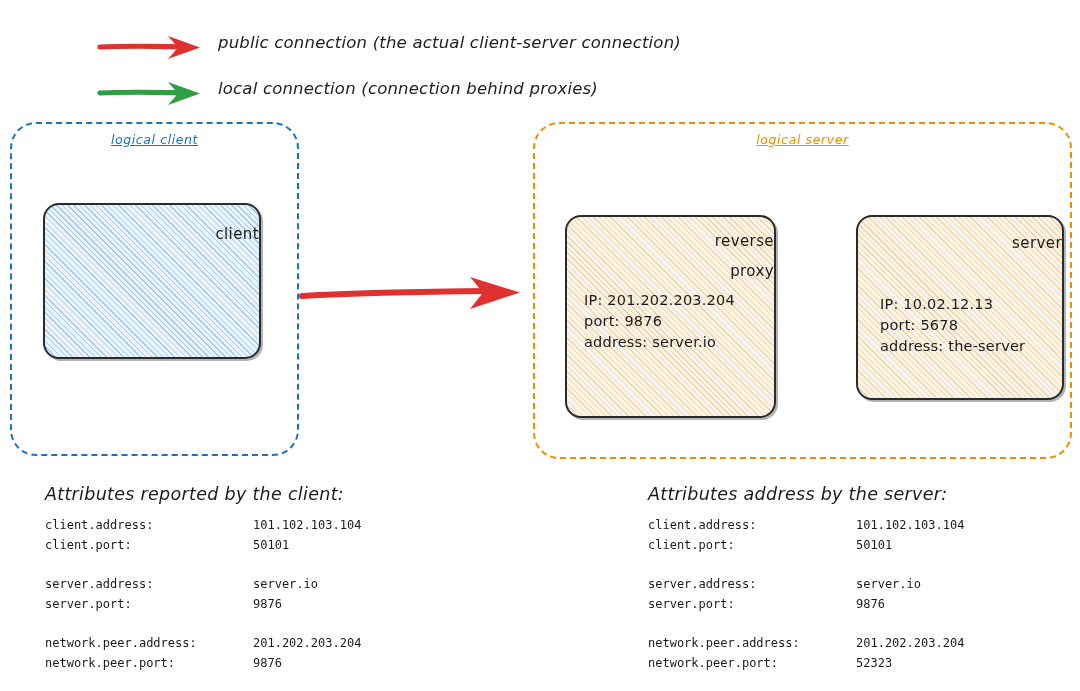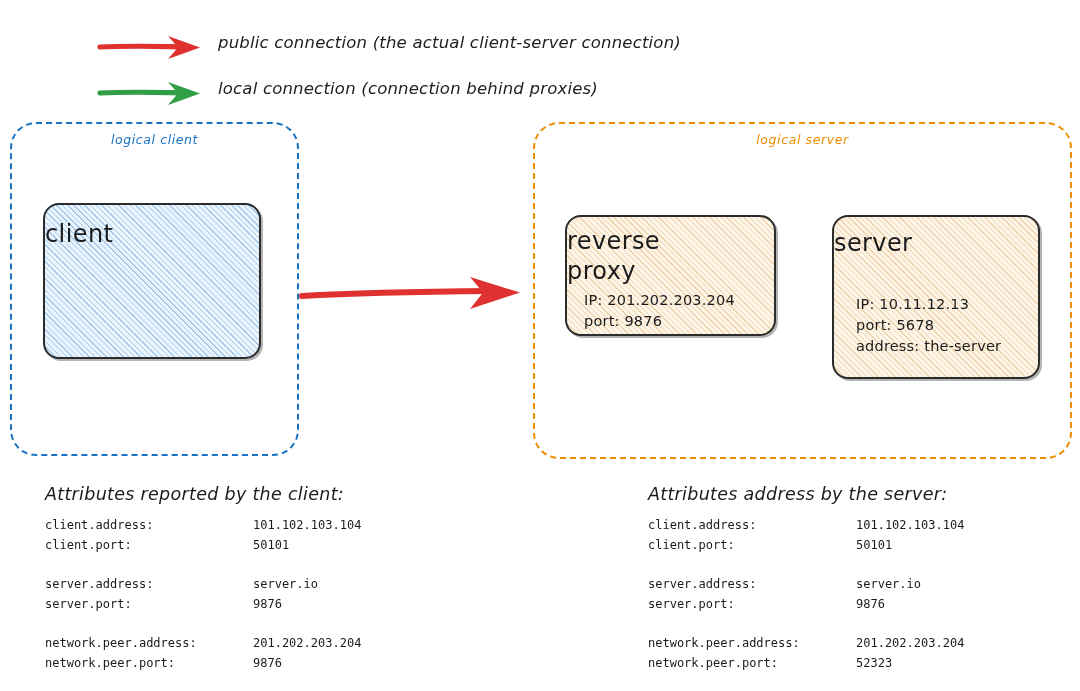--- a/index.html
+++ b/index.html
@@ -60,36 +60,37 @@
   }
   .group-label {
     position: absolute;
     top: 8px;
     width: 100%;
     text-align: center;
     font-size: 12.5px;
     font-style: italic;
     letter-spacing: 0.6px;
     white-space: nowrap;
+    text-decoration: underline;
   }
   #group-client .group-label { color: #1971c2; }
   #group-server .group-label { color: #f08c00; }
 
   
   .node {
     border: 2px solid #2b2b2b;
     border-radius: 16px;
     box-sizing: border-box;
     box-shadow: 2px 2px 0 rgba(40,40,40,0.35);
     overflow: hidden;
   }
   .node .node-title {
     display: block;
-    text-align: left;
-    font-size: 24px;
+    text-align: right;
+    font-size: 15px;
     line-height: 30px;
     color: #1b1b1b;
     letter-spacing: 0.4px;
     white-space: pre-line;
   }
   .node .node-lines {
     display: block;
     font-size: 14.5px;
     line-height: 21px;
     color: #1b1b1b;
@@ -119,28 +120,28 @@
     background-image: repeating-linear-gradient(
       45deg,
       rgba(226,165,80,0.0) 0px,
       rgba(226,165,80,0.0) 3px,
       rgba(226,165,80,0.42) 3px,
       rgba(226,165,80,0.42) 4px
     );
   }
   #node-reverse-proxy {
     left: 565px; top: 215px;
-    width: 211px; height: 121px;
+    width: 211px; height: 203px;
   }
   #node-reverse-proxy .node-title { margin-top: 9px; }
   #node-reverse-proxy .node-lines { margin-top: 4px; margin-left: 17px; }
 
   #node-server {
-    left: 832px; top: 215px;
-    width: 208px; height: 164px;
+    left: 856px; top: 215px;
+    width: 208px; height: 185px;
   }
   #node-server .node-title { margin-top: 11px; }
   #node-server .node-lines { margin-top: 36px; margin-left: 22px; }
 
   
   #arrow-layer {
     left: 0; top: 0;
     width: 1080px; height: 691px;
     pointer-events: none;
   }
@@ -208,21 +209,21 @@
 <div class="abs node node-orange" id="node-reverse-proxy">
   <span class="node-title hand">reverse
 proxy</span>
   <span class="node-lines hand">IP: 201.202.203.204
 port: 9876
 address: server.io</span>
 </div>
 
 <div class="abs node node-orange" id="node-server">
   <span class="node-title hand">server</span>
-  <span class="node-lines hand">IP: 10.11.12.13
+  <span class="node-lines hand">IP: 10.02.12.13
 port: 5678
 address: the-server</span>
 </div>
 
 <svg class="abs" id="arrow-layer" viewBox="0 0 1080 691">
   <path d="M302 296 C 360 292.5, 430 291.5, 492 291" stroke="#e03131" stroke-width="6" fill="none" stroke-linecap="round"></path>
   <path d="M470 277 L 520 292.5 L 470 309 L 483 292.5 Z" fill="#e03131"></path>
 </svg>
 
 <div class="abs attr-block" id="attrs-client">

